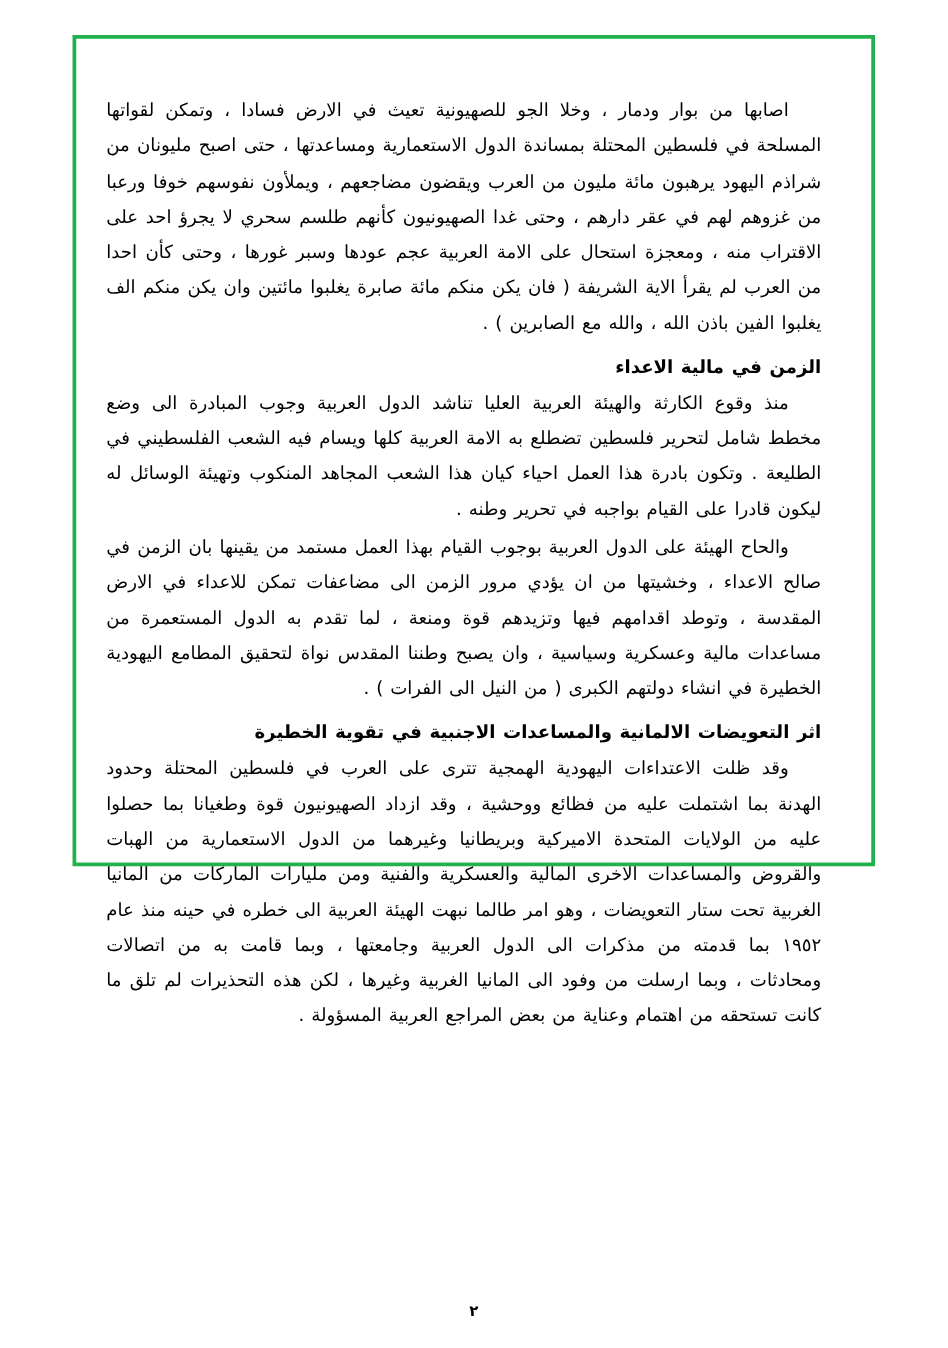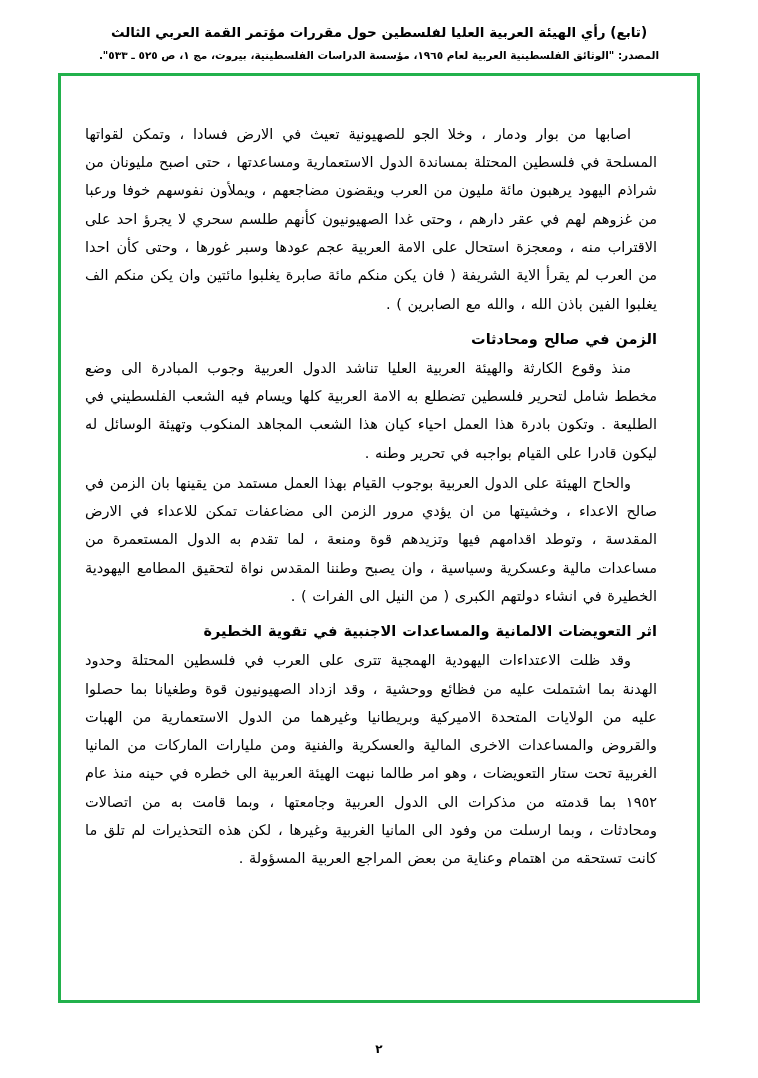--- a/index.html
+++ b/index.html
@@ -35,21 +35,21 @@
   }
   .doc-source {
     font-size: 10.5px;
     font-weight: bold;
     line-height: 1.4;
     margin: 0 0 4px 0;
   }
   .frame {
     border: 3px solid #22b14c;
     margin: 10px 24px 0 24px;
-    height: 930px;
+    height: 665px;
     box-sizing: border-box;
     padding: 44px 40px 20px 24px;
     position: relative;
     background: #ffffff;
   }
   .body-text {
     font-size: 14.5px;
     line-height: 1.95;
     text-align: justify;
     text-align-last: right;
@@ -74,29 +74,25 @@
     text-align: center;
     font-size: 12px;
     font-weight: bold;
   }
 </style>
 </head>
 <body>
 
 <div class="page">
 
-  <div class="doc-header">
-    <div class="doc-title">(تابع) رأي الهيئة العربية العليا لفلسطين حول مقررات مؤتمر القمة العربي الثالث</div>
-    <div class="doc-source">المصدر: "الوثائق الفلسطينية العربية لعام ١٩٦٥، مؤسسة الدراسات الفلسطينية، بيروت، مج ١، ص ٥٢٥ ـ ٥٣٣".</div>
-  </div>
 
   <div class="frame">
     <div class="body-text">
       <p class="para">اصابها من بوار ودمار ، وخلا الجو للصهيونية تعيث في الارض فسادا ، وتمكن لقواتها المسلحة في فلسطين المحتلة بمساندة الدول الاستعمارية ومساعدتها ، حتى اصبح مليونان من شراذم اليهود يرهبون مائة مليون من العرب ويقضون مضاجعهم ، ويملأون نفوسهم خوفا ورعبا من غزوهم لهم في عقر دارهم ، وحتى غدا الصهيونيون كأنهم طلسم سحري لا يجرؤ احد على الاقتراب منه ، ومعجزة استحال على الامة العربية عجم عودها وسبر غورها ، وحتى كأن احدا من العرب لم يقرأ الاية الشريفة ( فان يكن منكم مائة صابرة يغلبوا مائتين وان يكن منكم الف يغلبوا الفين باذن الله ، والله مع الصابرين ) .</p>
-      <h2 class="section-heading">الزمن في صالح ومحادثات</h2>
+      <h2 class="section-heading">الزمن في مالية الاعداء</h2>
       <p class="para">منذ وقوع الكارثة والهيئة العربية العليا تناشد الدول العربية وجوب المبادرة الى وضع مخطط شامل لتحرير فلسطين تضطلع به الامة العربية كلها ويسام فيه الشعب الفلسطيني في الطليعة . وتكون بادرة هذا العمل احياء كيان هذا الشعب المجاهد المنكوب وتهيئة الوسائل له ليكون قادرا على القيام بواجبه في تحرير وطنه .</p>
       <p class="para">والحاح الهيئة على الدول العربية بوجوب القيام بهذا العمل مستمد من يقينها بان الزمن في صالح الاعداء ، وخشيتها من ان يؤدي مرور الزمن الى مضاعفات تمكن للاعداء في الارض المقدسة ، وتوطد اقدامهم فيها وتزيدهم قوة ومنعة ، لما تقدم به الدول المستعمرة من مساعدات مالية وعسكرية وسياسية ، وان يصبح وطننا المقدس نواة لتحقيق المطامع اليهودية الخطيرة في انشاء دولتهم الكبرى ( من النيل الى الفرات ) .</p>
       <h2 class="section-heading">اثر التعويضات الالمانية والمساعدات الاجنبية في تقوية الخطيرة</h2>
       <p class="para">وقد ظلت الاعتداءات اليهودية الهمجية تترى على العرب في فلسطين المحتلة وحدود الهدنة بما اشتملت عليه من فظائع ووحشية ، وقد ازداد الصهيونيون قوة وطغيانا بما حصلوا عليه من الولايات المتحدة الاميركية وبريطانيا وغيرهما من الدول الاستعمارية من الهبات والقروض والمساعدات الاخرى المالية والعسكرية والفنية ومن مليارات الماركات من المانيا الغربية تحت ستار التعويضات ، وهو امر طالما نبهت الهيئة العربية الى خطره في حينه منذ عام ١٩٥٢ بما قدمته من مذكرات الى الدول العربية وجامعتها ، وبما قامت به من اتصالات ومحادثات ، وبما ارسلت من وفود الى المانيا الغربية وغيرها ، لكن هذه التحذيرات لم تلق ما كانت تستحقه من اهتمام وعناية من بعض المراجع العربية المسؤولة .</p>
     </div>
   </div>
 
   <div class="page-number">٢</div>
 
 </div>

